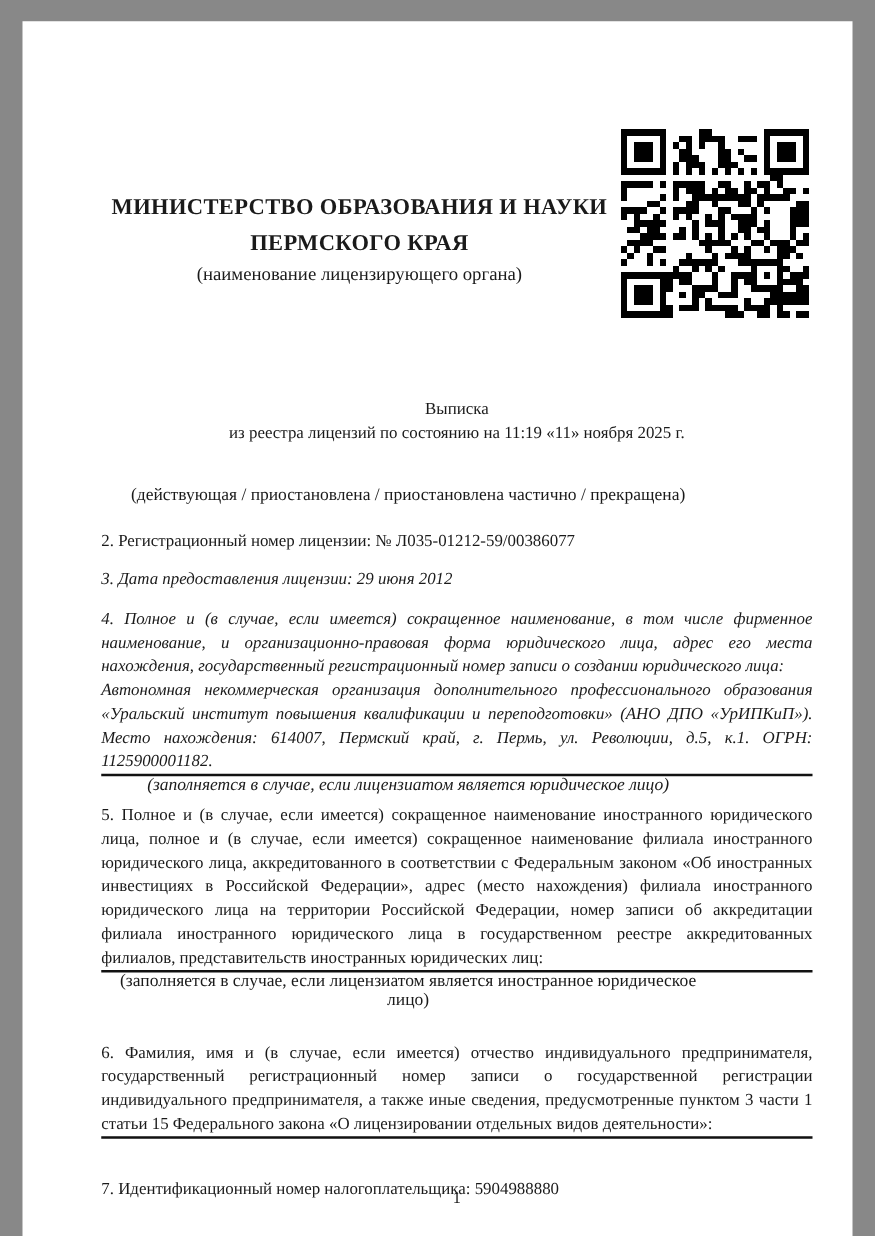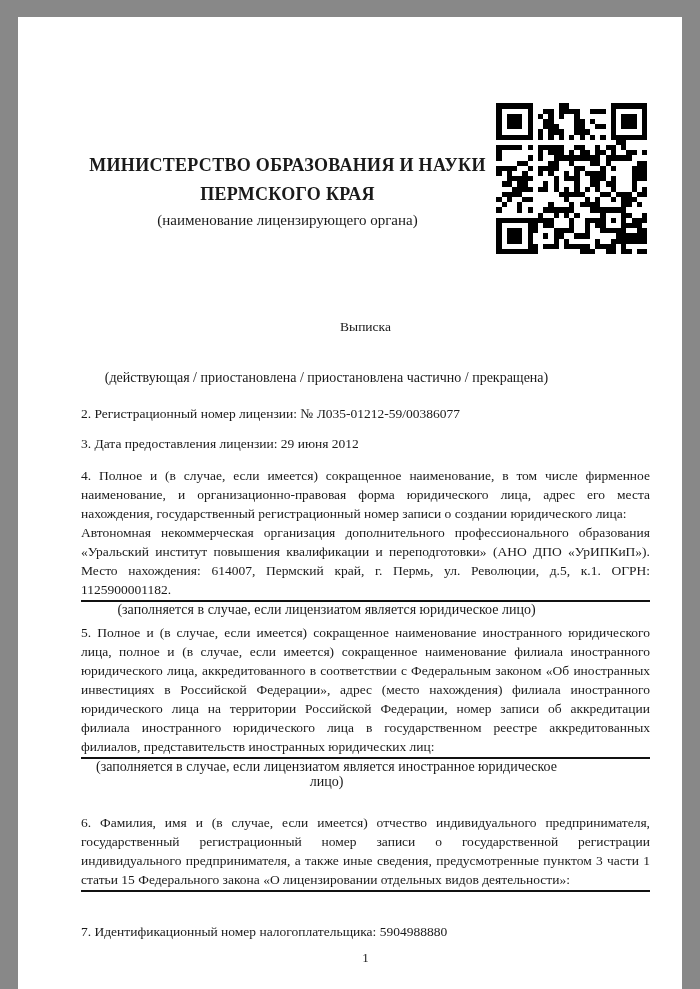--- a/index.html
+++ b/index.html
@@ -35,22 +35,22 @@
   
   .item .para { text-align:justify; }
   .note {
     font-size:14px; line-height:15px;
     text-align:center;
     margin-right:78px; 
   }
   .rule { border-top:2px solid #111; margin-top:1px; }
   .i1 { margin-top:34px; }
   .i2 { margin-top:19px; }
-  .i3 { margin-top:11px; }
-  .i4 { margin-top:13px; }
+  .i3 { margin-top:11px;font-style:italic; }
+  .i4 { margin-top:13px;font-style:italic; }
   .i5 { margin-top:6px; }
   .i6 { margin-top:24px; }
   .i7 { margin-top:30px; }
 
   .page-number {
     position:absolute; bottom:39px; left:63px; right:32px;
     text-align:center; font-size:13px;
   }
 </style>
 </head>
@@ -487,20 +487,21 @@
             <rect x="127.3" y="148.1" width="5.2" height="5.2"></rect>
             <rect x="132.5" y="148.1" width="5.2" height="5.2"></rect>
             <rect x="142.9" y="148.1" width="5.2" height="5.2"></rect>
             <rect x="148.1" y="148.1" width="5.2" height="5.2"></rect>
           </svg>
         </div>
     </div>
 
     <div class="doc-title-block">
       <div>Выписка</div>
+      <div>из реестра лицензий по состоянию на 11:19 «11» ноября 2025 г.</div>
     </div>
 
     <div class="item i1">
       <div class="note">(действующая / приостановлена / приостановлена частично / прекращена)</div>
     </div>
 
     <div class="item i2">
       <div class="para">2. Регистрационный номер лицензии: № Л035-01212-59/00386077</div>
     </div>
 

